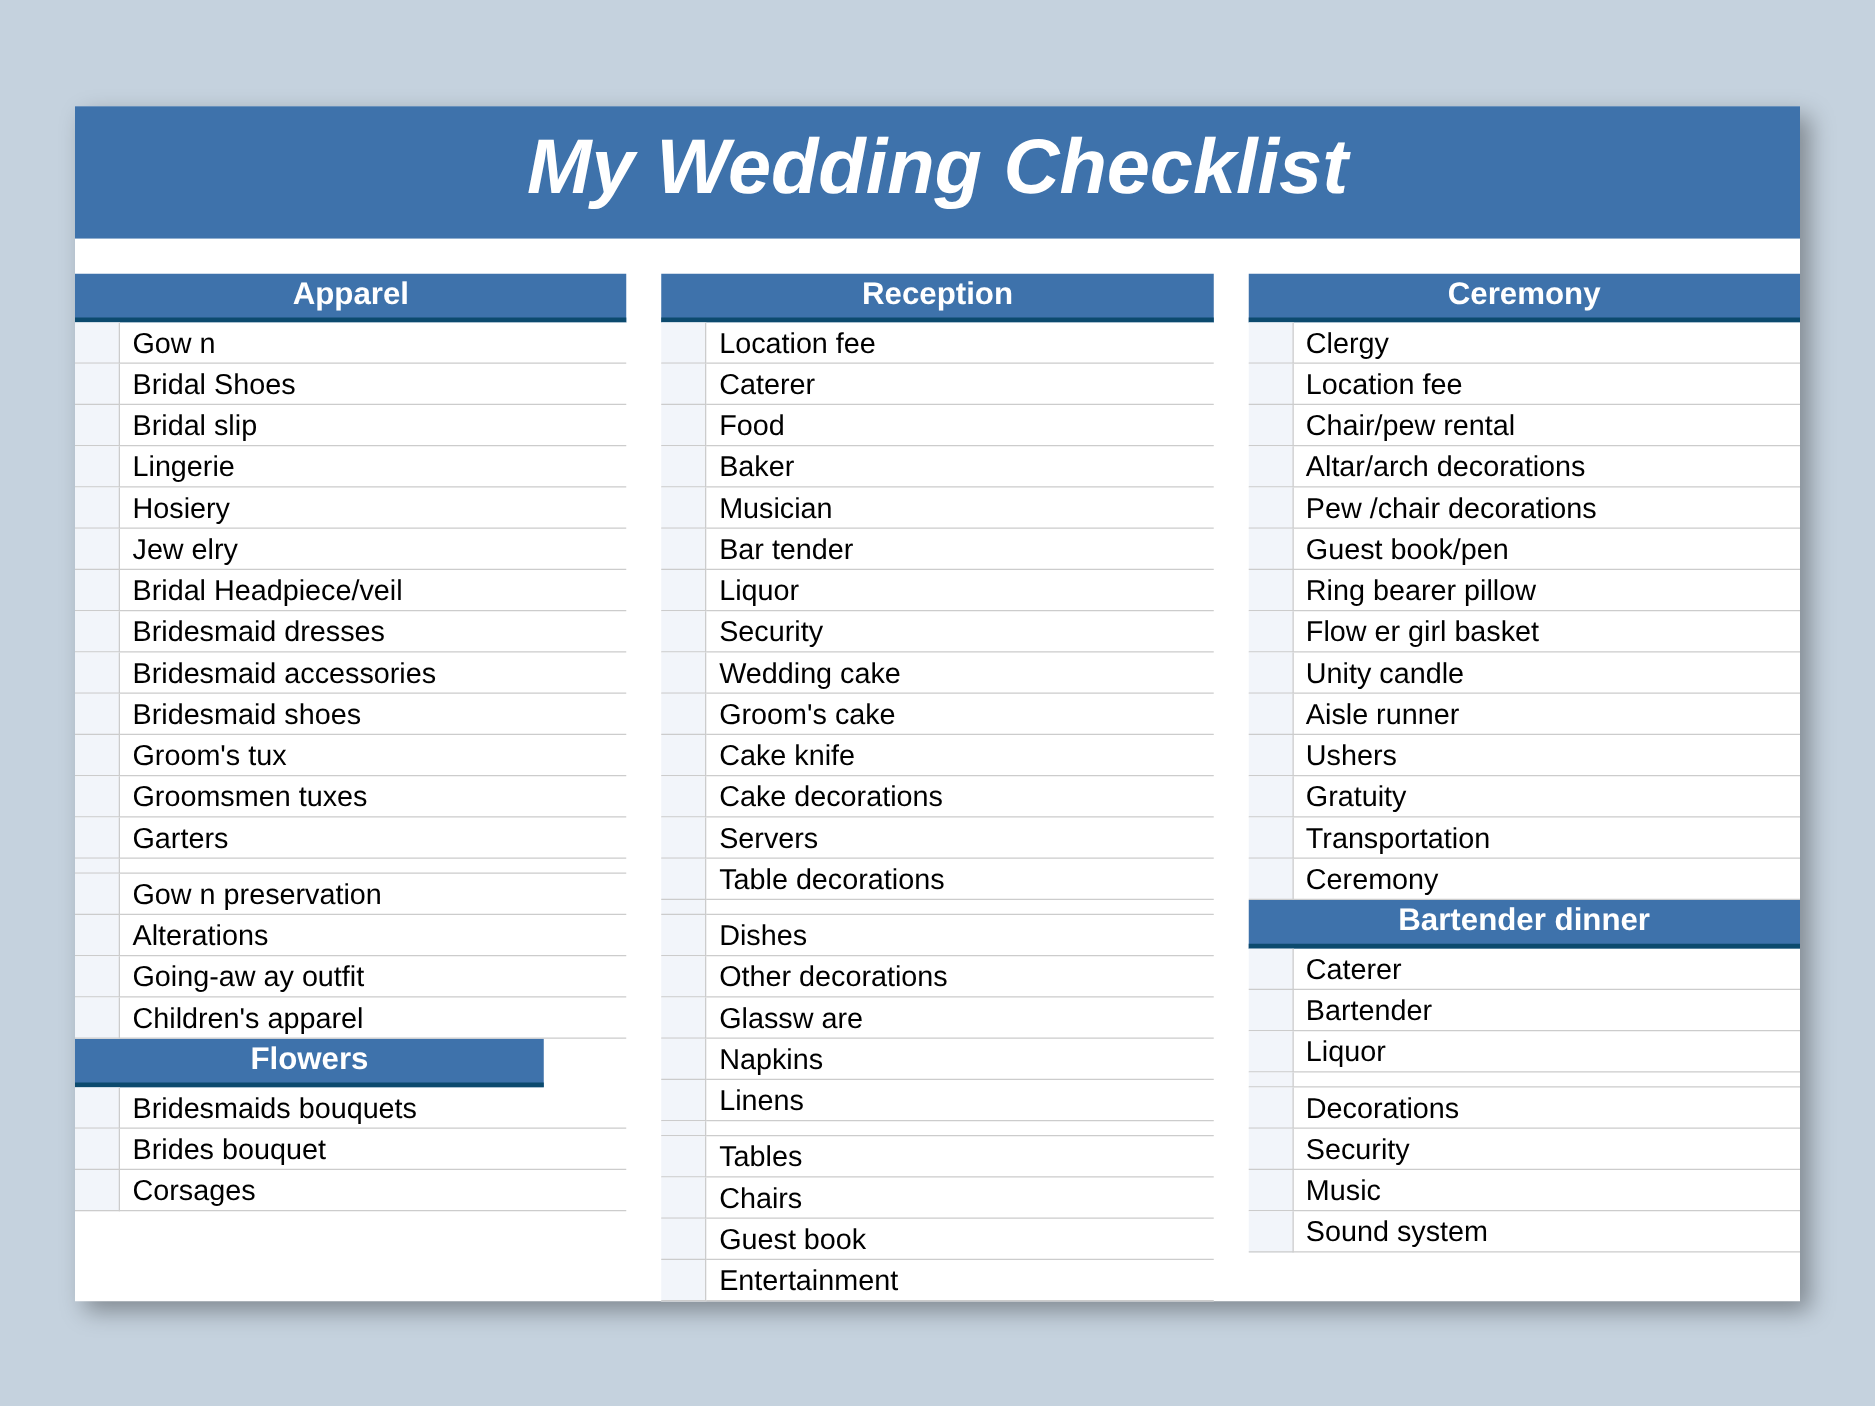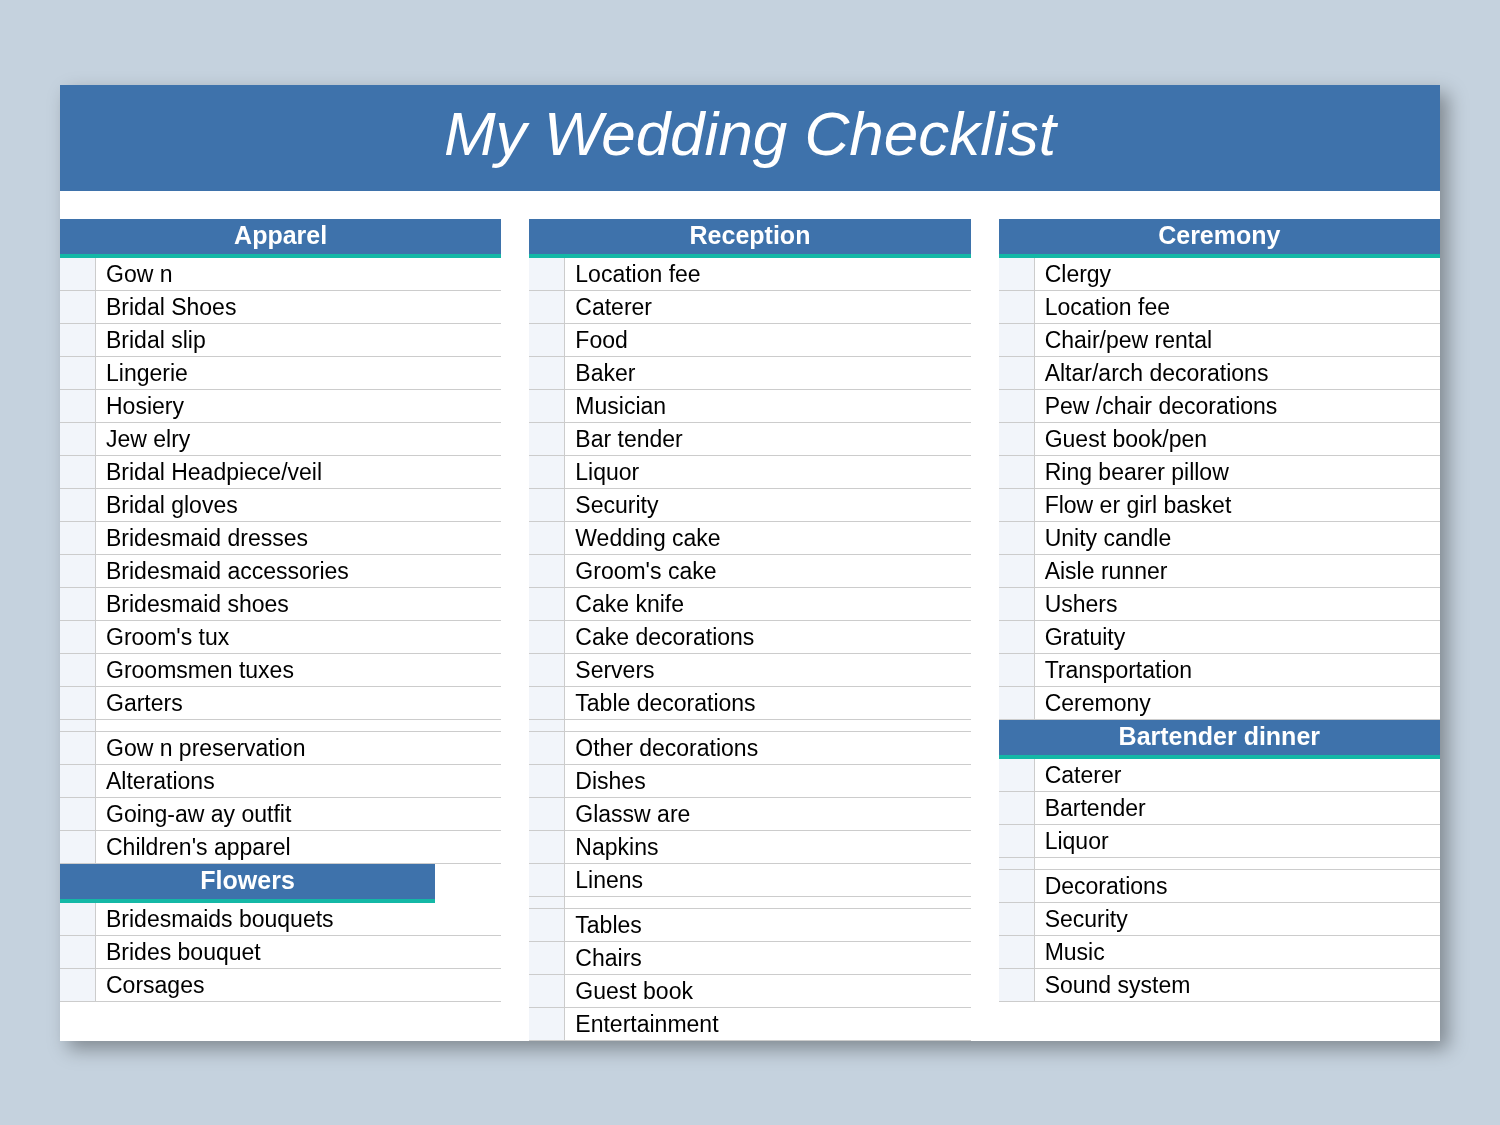--- a/index.html
+++ b/index.html
@@ -15,21 +15,21 @@
   .page {
     width: 1380px;
     background: #fff;
     box-shadow: 8px 8px 18px rgba(0,0,0,0.35);
   }
   .title-bar {
     background: #3e72ab;
     color: #fff;
     text-align: center;
     font-size: 62px;
-    font-weight: normal;
+    font-weight: bold;
     font-style: italic;
     padding: 13px 0 22px 0;
     font-family: Arial, Helvetica, sans-serif;
   }
   .spacer {
     height: 28px;
     background: #fff;
   }
   .columns {
     display: flex;
@@ -40,21 +40,21 @@
     flex: 1;
     min-width: 0;
   }
   .section-header {
     background: #3e72ab;
     color: #fff;
     font-weight: bold;
     font-size: 25px;
     text-align: center;
     padding: 2px 0 4px 0;
-    border-bottom: 4px solid #14b8a6;
+    border-bottom: 4px solid #0c4a6e;
   }
   .section-header.narrow {
     width: 85%;
   }
   .row {
     display: flex;
     align-items: stretch;
     height: 33px;
     background: #fff;
   }
@@ -109,24 +109,20 @@
         <div class="row">
           <div class="chk"></div>
           <div class="lbl">Jew elry</div>
         </div>
         <div class="row">
           <div class="chk"></div>
           <div class="lbl">Bridal Headpiece/veil</div>
         </div>
         <div class="row">
           <div class="chk"></div>
-          <div class="lbl">Bridal gloves</div>
-        </div>
-        <div class="row">
-          <div class="chk"></div>
           <div class="lbl">Bridesmaid dresses</div>
         </div>
         <div class="row">
           <div class="chk"></div>
           <div class="lbl">Bridesmaid accessories</div>
         </div>
         <div class="row">
           <div class="chk"></div>
           <div class="lbl">Bridesmaid shoes</div>
         </div>
@@ -233,25 +229,25 @@
         <div class="row">
           <div class="chk"></div>
           <div class="lbl">Table decorations</div>
         </div>
         <div class="row gap">
           <div class="chk"></div>
           <div class="lbl"></div>
         </div>
         <div class="row">
           <div class="chk"></div>
+          <div class="lbl">Dishes</div>
+        </div>
+        <div class="row">
+          <div class="chk"></div>
           <div class="lbl">Other decorations</div>
-        </div>
-        <div class="row">
-          <div class="chk"></div>
-          <div class="lbl">Dishes</div>
         </div>
         <div class="row">
           <div class="chk"></div>
           <div class="lbl">Glassw are</div>
         </div>
         <div class="row">
           <div class="chk"></div>
           <div class="lbl">Napkins</div>
         </div>
         <div class="row">

